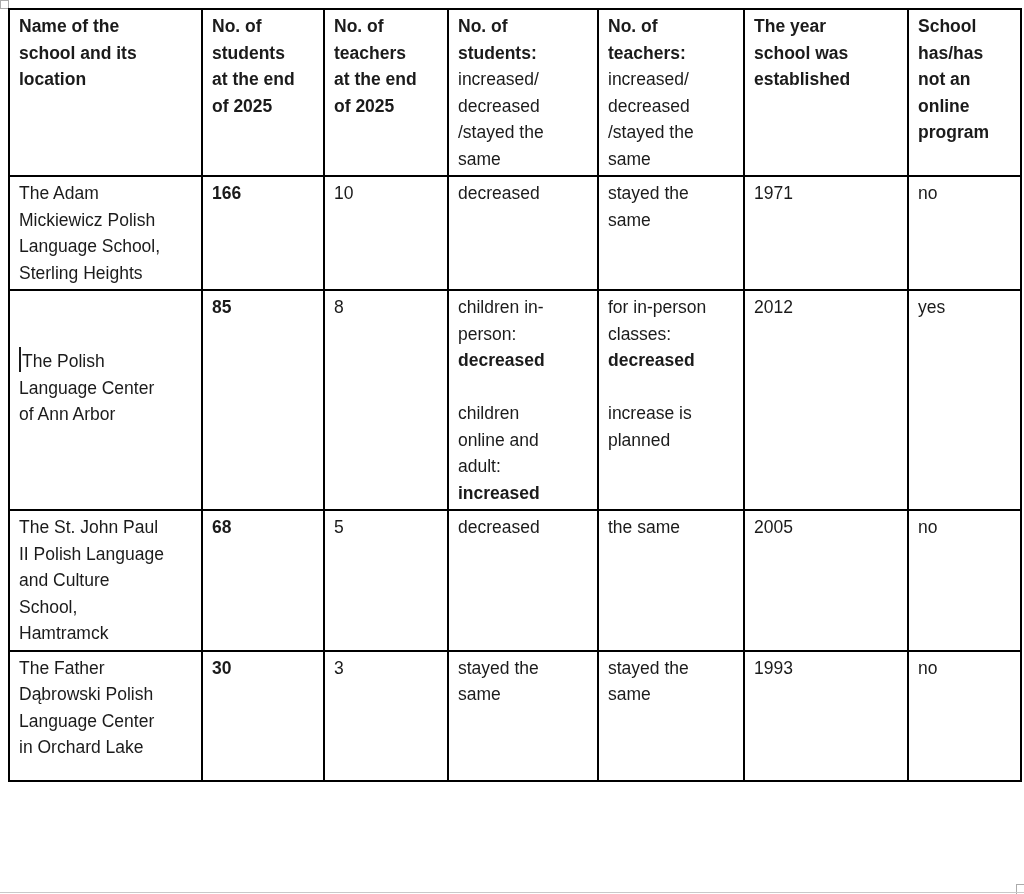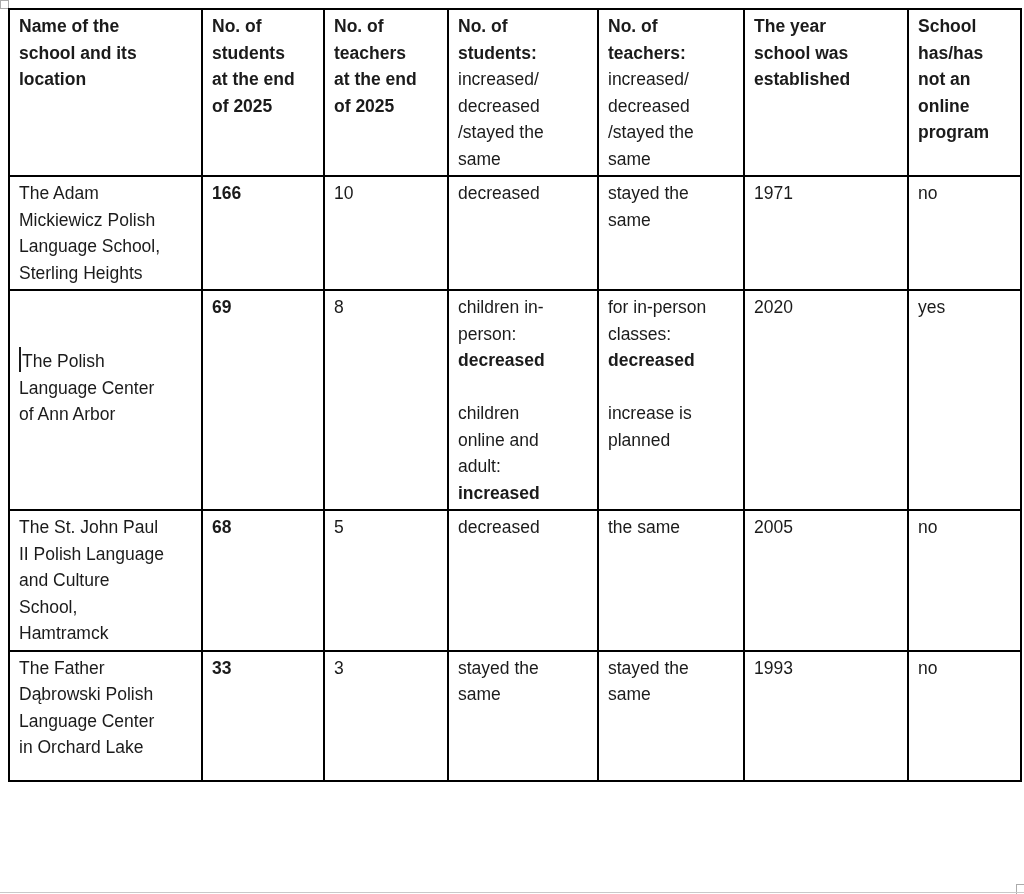--- a/index.html
+++ b/index.html
@@ -95,58 +95,58 @@
 same</span></td>
         <td><span>1971</span></td>
         <td><span>no</span></td>
       </tr>
       <tr class="tr-2">
         <td><span>
 
 </span><span class="caret"></span><span>The Polish
 Language Center
 of Ann Arbor</span></td>
-        <td><span class="seg-b">69</span></td>
+        <td><span class="seg-b">85</span></td>
         <td><span>8</span></td>
         <td><span>children in-
 person:
 </span><span class="seg-b">decreased</span><span>
 
 children
 online and
 adult:
 </span><span class="seg-b">increased</span></td>
         <td><span>for in-person
 classes:
 </span><span class="seg-b">decreased</span><span>
 
 increase is
 planned</span></td>
-        <td><span>2020</span></td>
+        <td><span>2012</span></td>
         <td><span>yes</span></td>
       </tr>
       <tr class="tr-3">
         <td><span>The St. John Paul
 II Polish Language
 and Culture
 School,
 Hamtramck</span></td>
         <td><span class="seg-b">68</span></td>
         <td><span>5</span></td>
         <td><span>decreased</span></td>
         <td><span>the same</span></td>
         <td><span>2005</span></td>
         <td><span>no</span></td>
       </tr>
       <tr class="tr-4">
         <td><span>The Father
 Dąbrowski Polish
 Language Center
 in Orchard Lake</span></td>
-        <td><span class="seg-b">33</span></td>
+        <td><span class="seg-b">30</span></td>
         <td><span>3</span></td>
         <td><span>stayed the
 same</span></td>
         <td><span>stayed the
 same</span></td>
         <td><span>1993</span></td>
         <td><span>no</span></td>
       </tr>
 
     </tbody>

